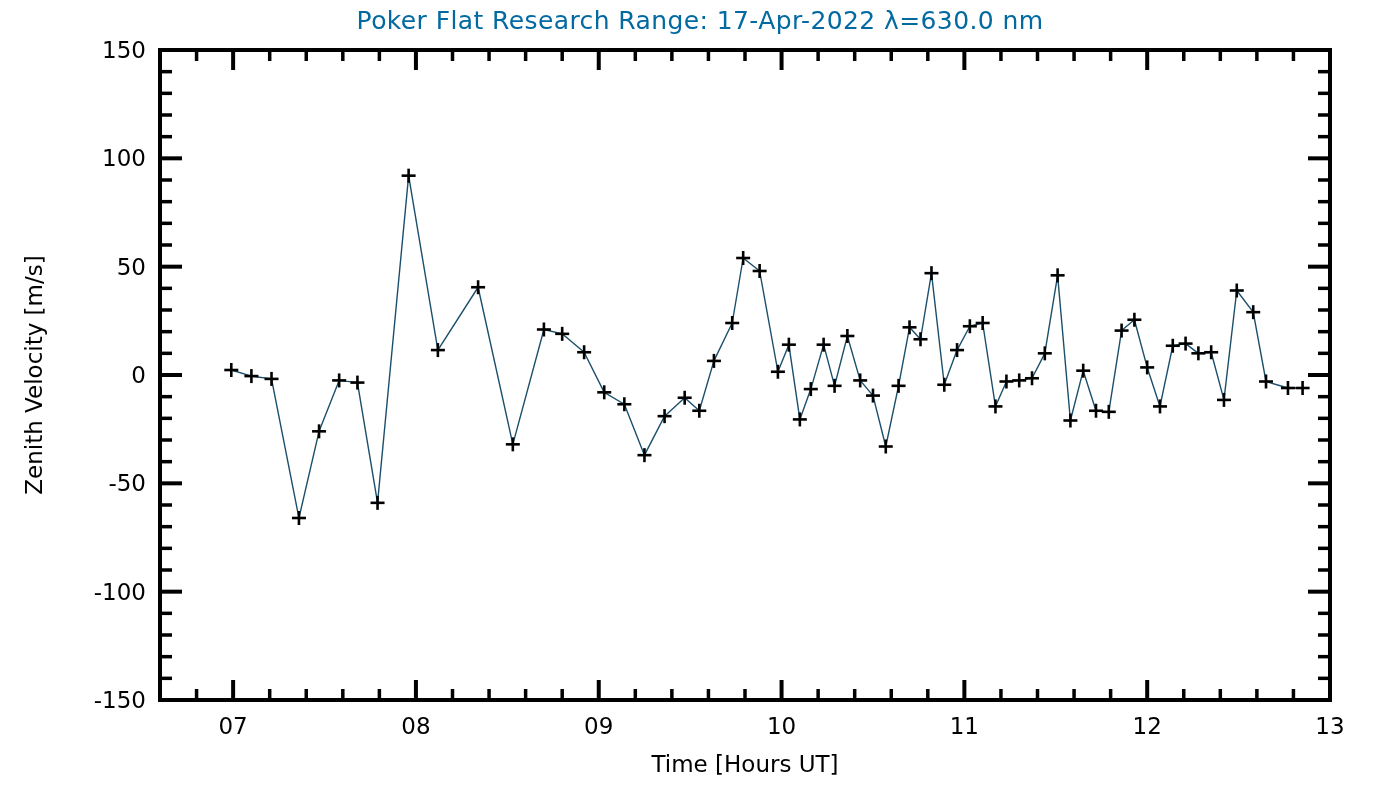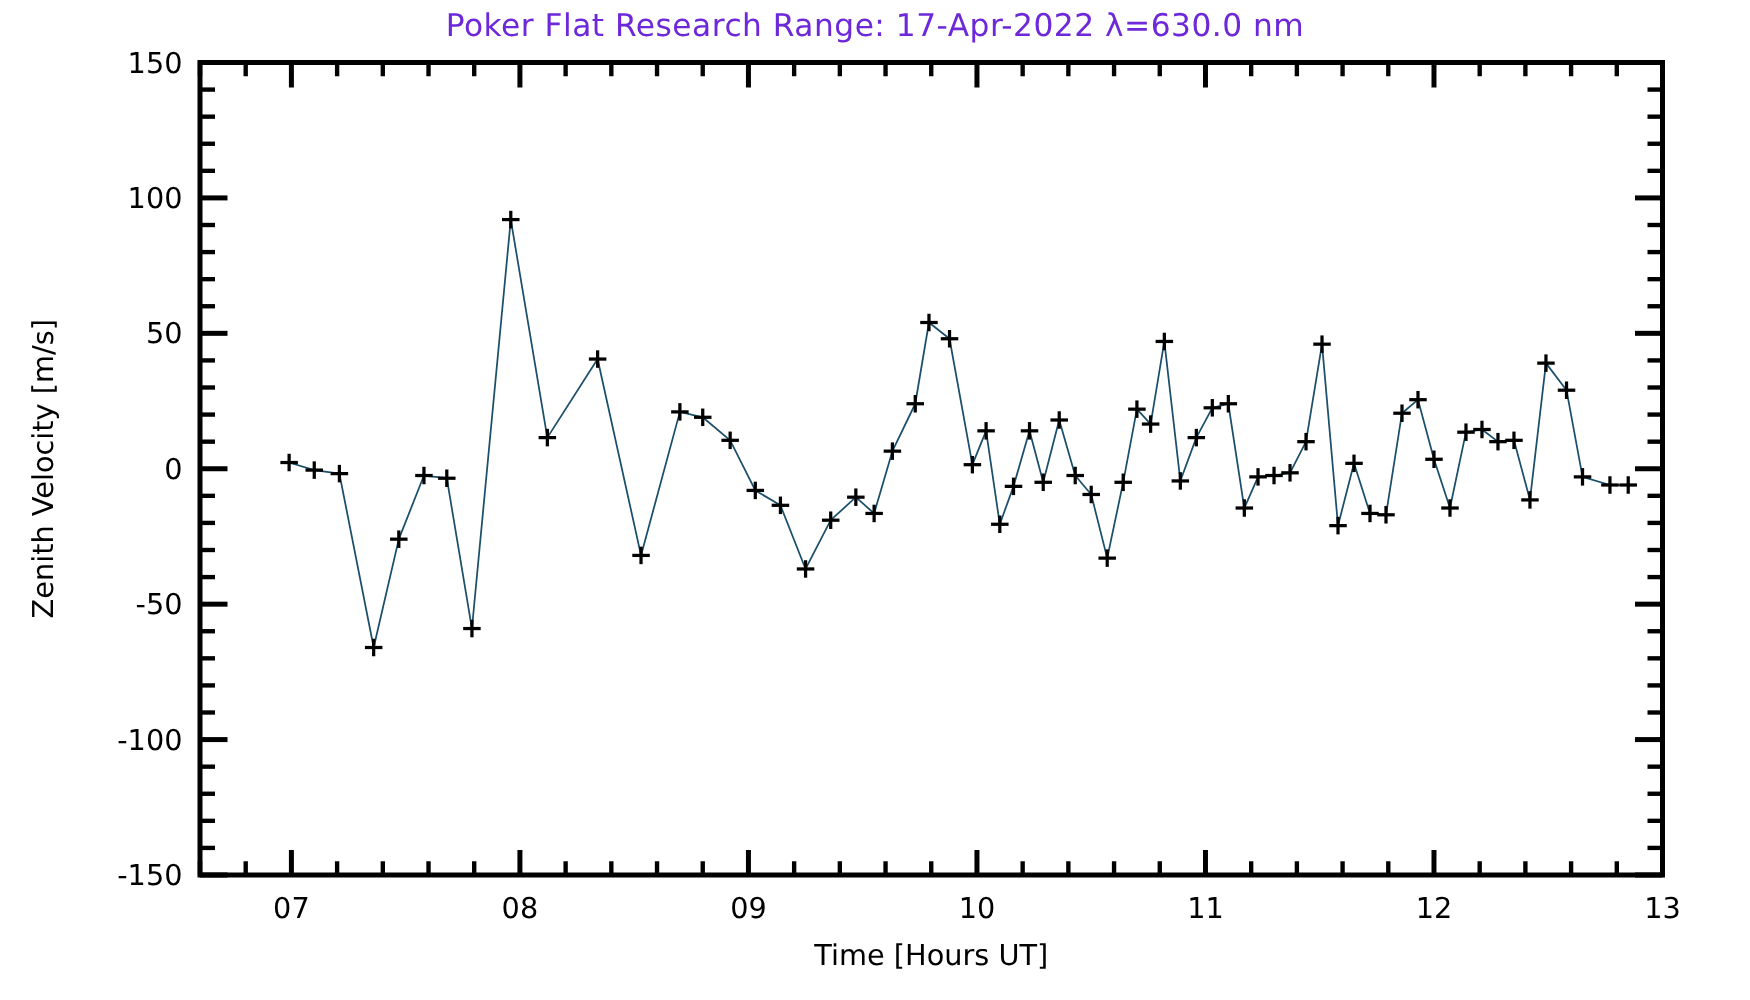--- a/index.html
+++ b/index.html
@@ -15,21 +15,21 @@
     font-family: "DejaVu Sans", sans-serif;
     color: #000000;
   }
   #chart-title {
     position: absolute;
     left: 0; top: 6px;
     width: 1400px;
     text-align: center;
     font-size: 25px;
     letter-spacing: 0.4px;
-    color: #6d28d9;
+    color: #0369a1;
     white-space: nowrap;
   }
   #plot-svg {
     position: absolute;
     left: 0; top: 0;
   }
   .axis-label {
     font-family: "DejaVu Sans", sans-serif;
     font-size: 23px;
     fill: #000000;

